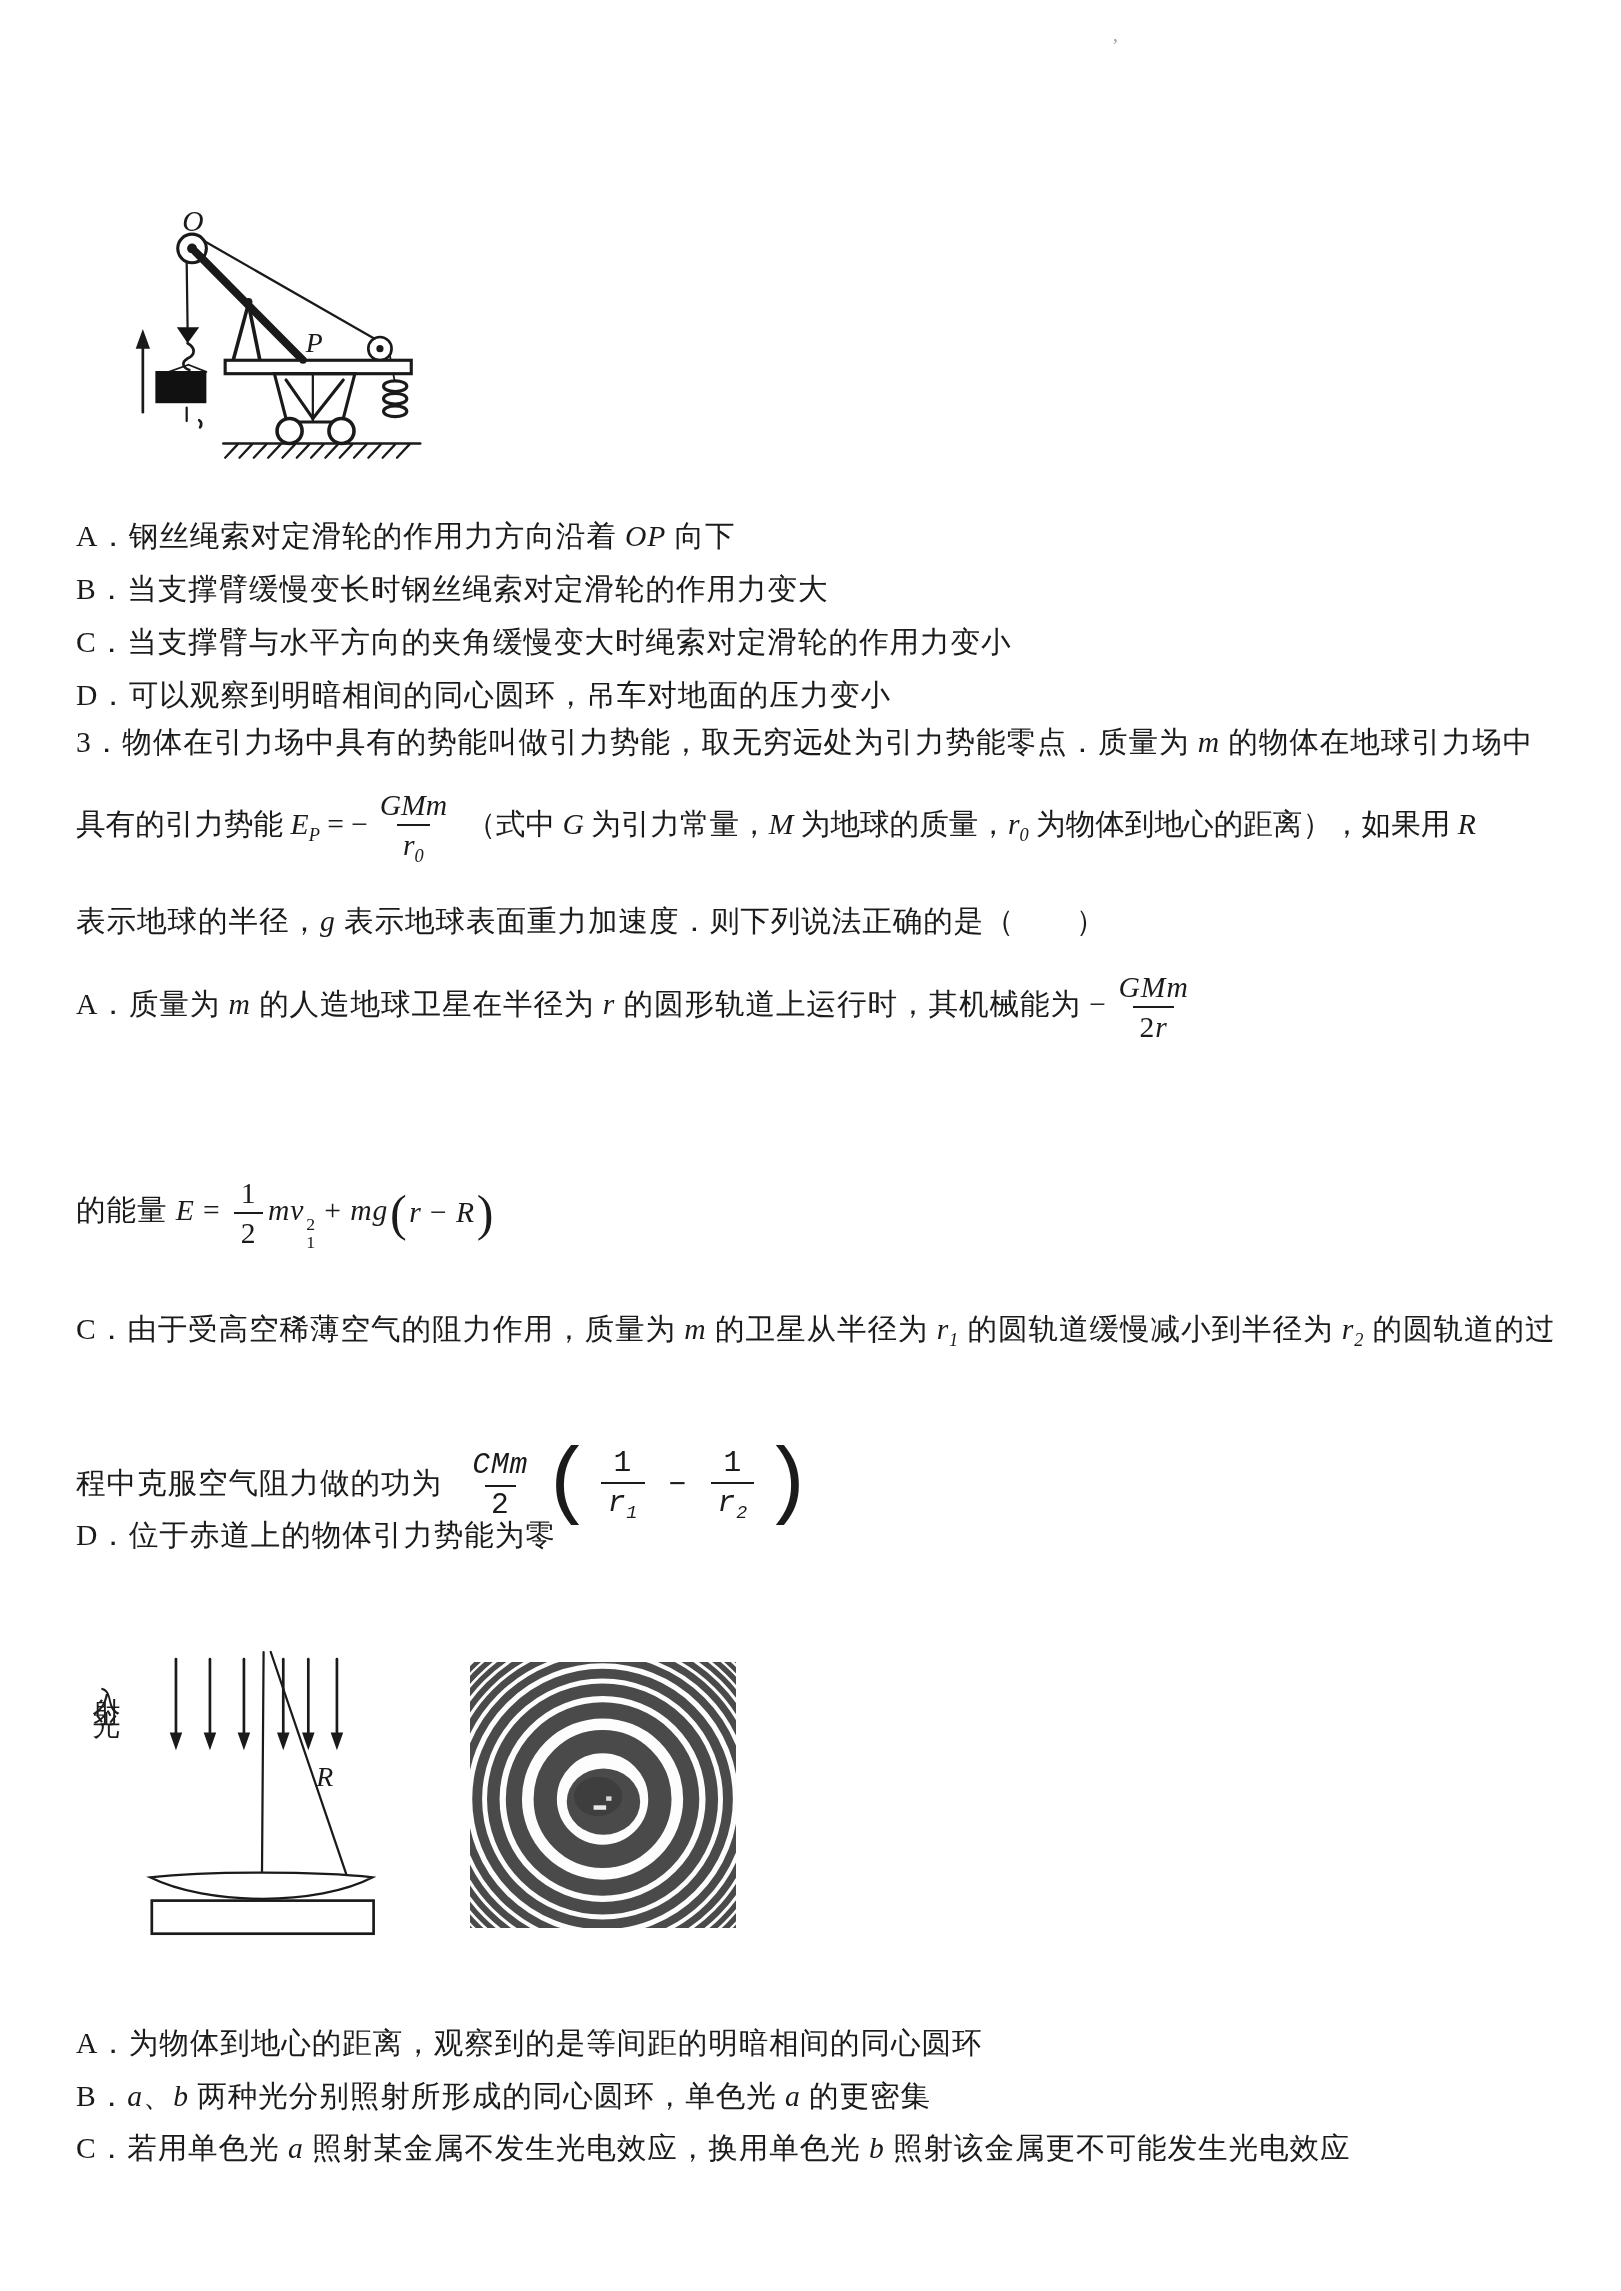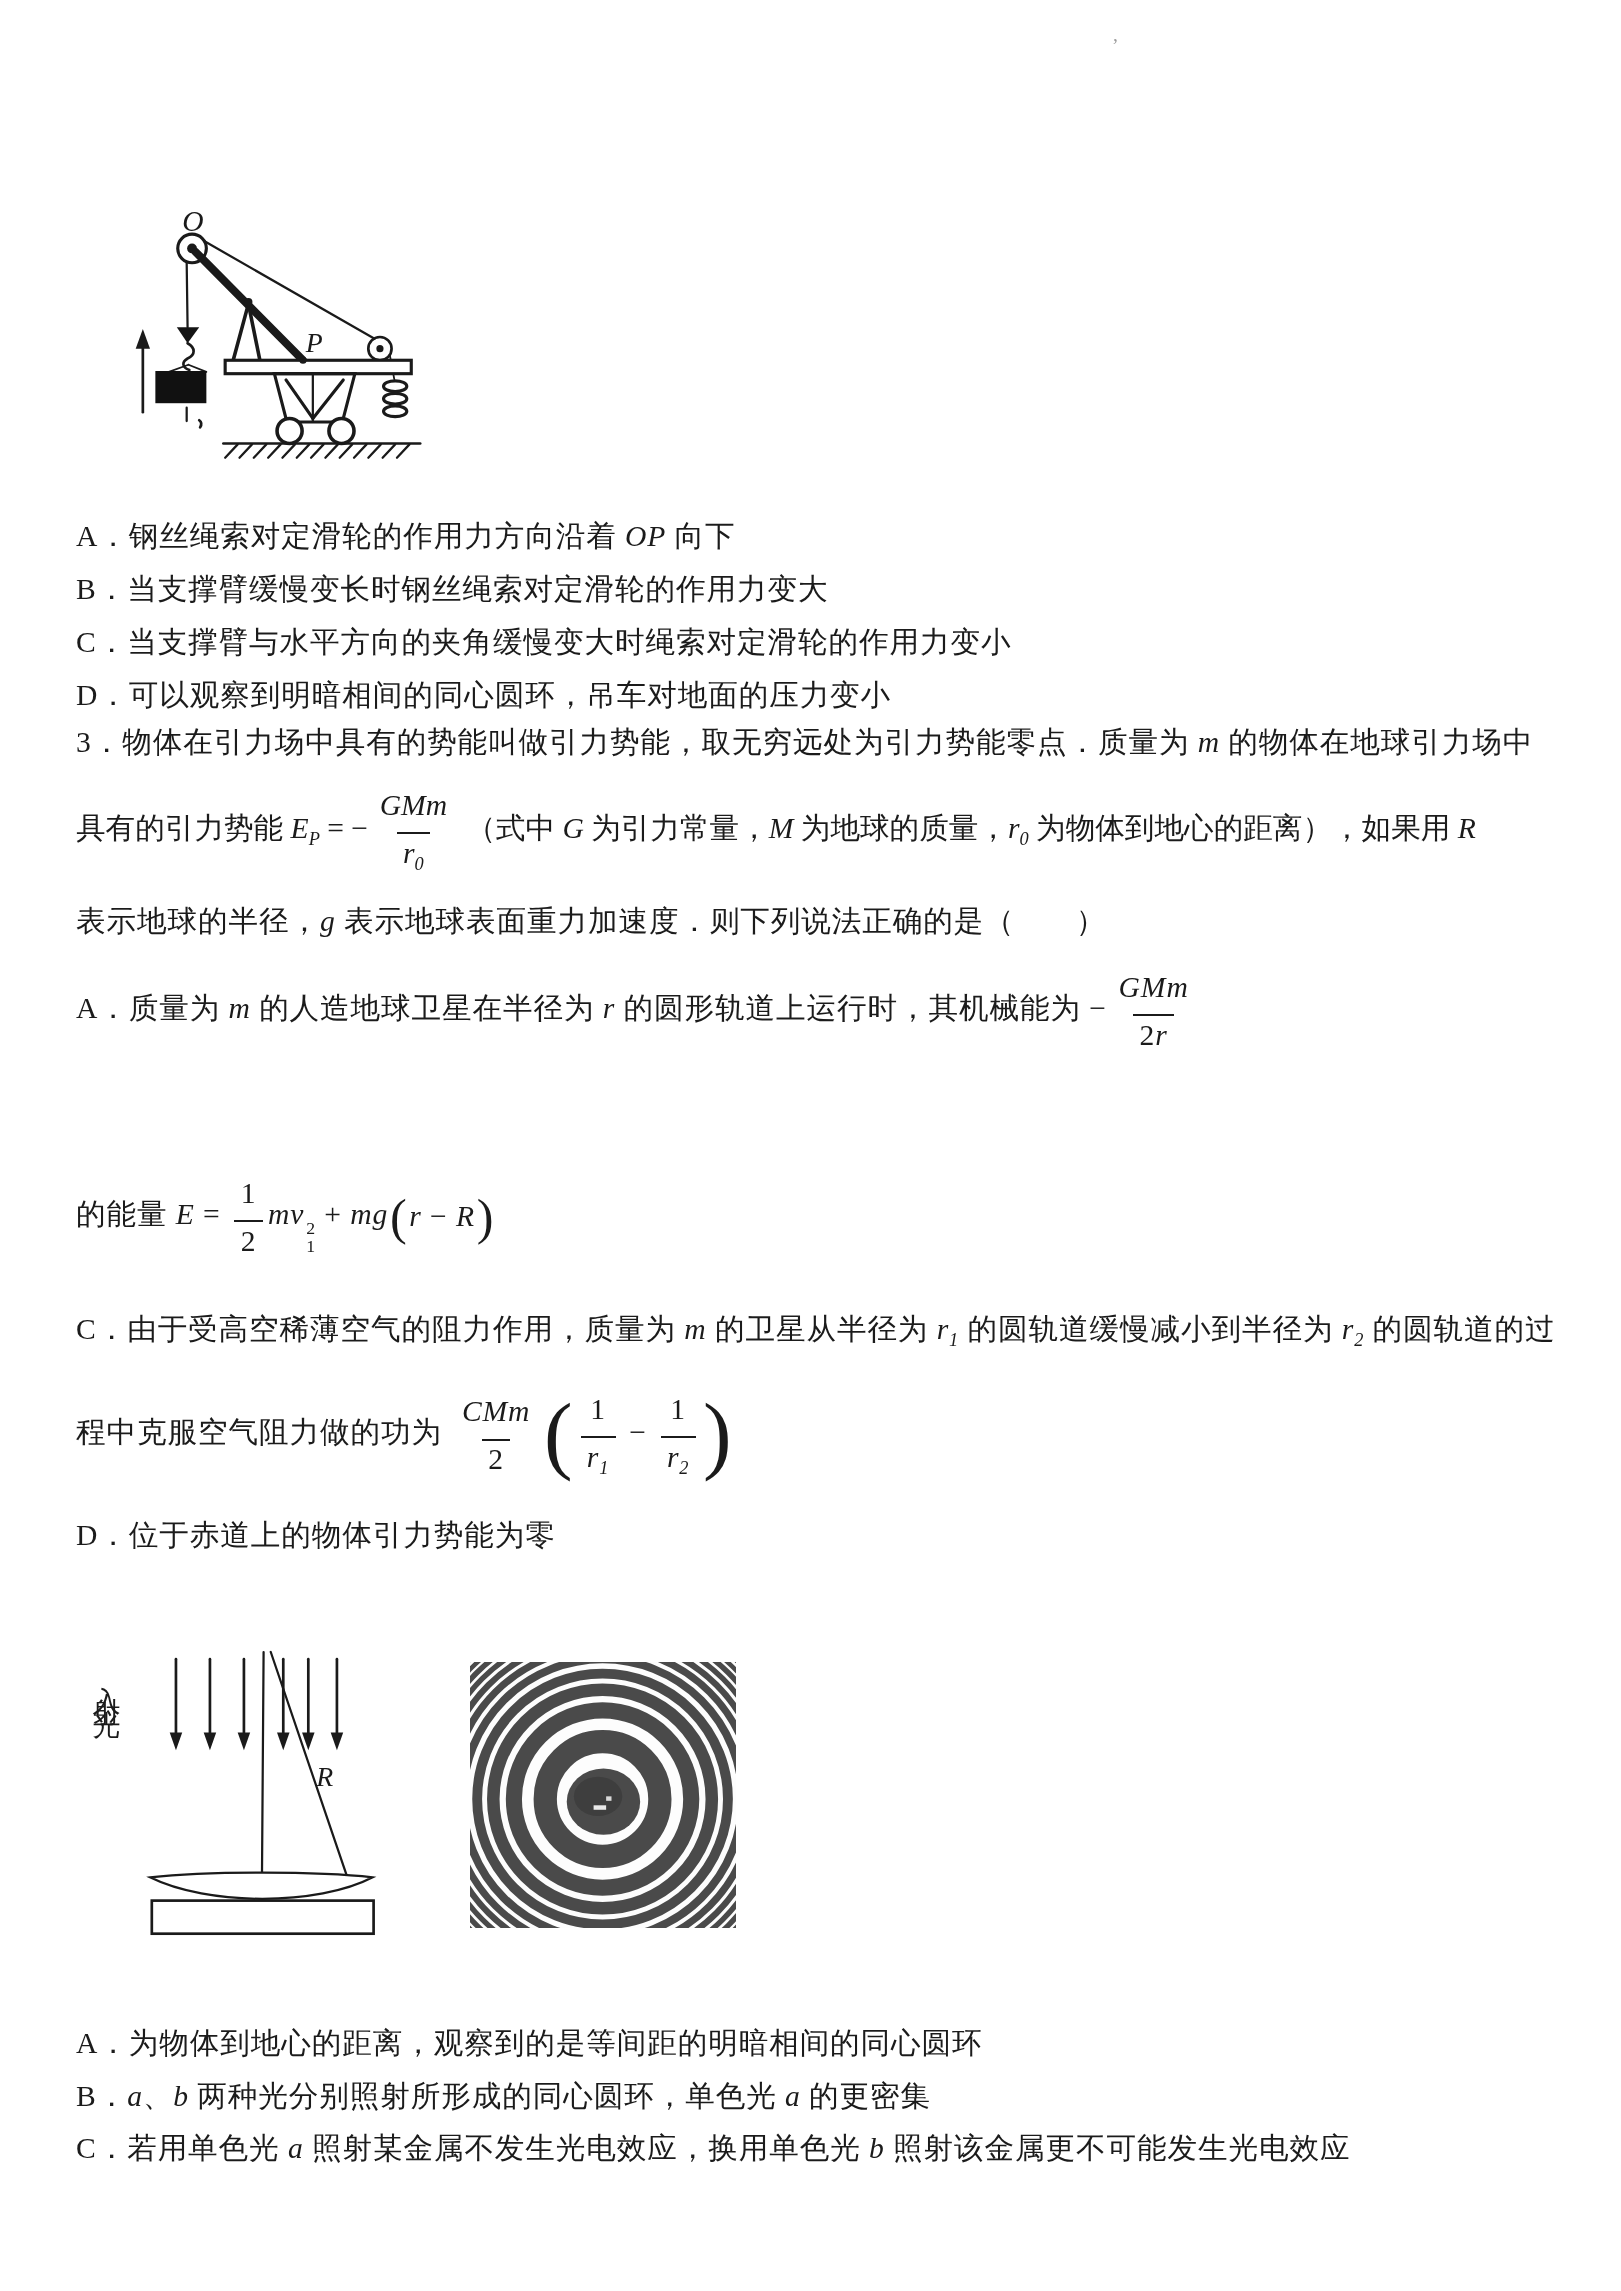--- a/index.html
+++ b/index.html
@@ -3,21 +3,21 @@
 <meta charset="utf-8">
 <style>
   *{margin:0;padding:0;box-sizing:border-box;}
   body{background:#d9d9d9;font-family:"Liberation Serif","DejaVu Serif",serif;}
   .page{position:relative;width:1621px;height:2292px;margin:0 auto;background:#ffffff;color:#1b1b1b;overflow:hidden;}
   .line{position:absolute;left:76px;font-size:29.6px;letter-spacing:0.9px;line-height:1.25;white-space:nowrap;margin-top:32px;}
   .fline{line-height:1.2;}
   .tight{letter-spacing:0;}
   .line i{font-style:italic;}
   .line sub{font-size:0.62em;}
-  .frac{display:inline-flex;flex-direction:column;align-items:center;vertical-align:middle;margin:0 5.4px;text-align:center;line-height:1.1;gap:8px;}
+  .frac{display:inline-flex;flex-direction:column;align-items:center;vertical-align:middle;margin:0 5.4px;text-align:center;line-height:1.1;}
   .frac>.num{display:block;padding:0 6.3px 2.7px;}
   .frac>.den{display:block;border-top:2.2px solid #1b1b1b;padding:2.7px 6.3px 0;}
   .paren{display:inline-flex;align-items:center;vertical-align:middle;}
   .pmark{font-size:1.7em;line-height:0.85;padding:0 1.8px;font-weight:400;}
   .paren.big>.pmark{font-size:2.9em;line-height:0.8;}
   .ss{display:inline-flex;flex-direction:column;align-items:flex-start;vertical-align:-0.55em;font-size:0.6em;line-height:1.05;margin-left:1.8px;}
   .vlabel{position:absolute;writing-mode:vertical-rl;text-orientation:upright;font-size:28px;letter-spacing:12.5px;color:#1b1b1b;}
   .stray{position:absolute;color:#9a9a9a;font-size:19.7px;}
   svg{position:absolute;overflow:visible;}
   svg text{font-family:"Liberation Serif","DejaVu Serif",serif;}
@@ -136,21 +136,21 @@
         <span class="den">2</span>
       </span><i>m</i><i>v</i><span class="ss">
         <span>2</span>
         <span>1</span>
       </span> + <i>mg</i><span class="paren">
         <span class="pmark">(</span>
         <span><i>r</i> − <i>R</i></span>
         <span class="pmark">)</span>
       </span></div>
   <div class="line" style="top:1279px;">C．由于受高空稀薄空气的阻力作用，质量为 <i>m</i> 的卫星从半径为 <i>r<sub>1</sub></i> 的圆轨道缓慢减小到半径为 <i>r<sub>2</sub></i> 的圆轨道的过</div>
-  <div class="line fline" style="top:1361px;">程中克服空气阻力做的功为 <span class="frac">
+  <div class="line fline" style="top:1415px;font-family:Liberation Mono, monospace;">程中克服空气阻力做的功为 <span class="frac">
         <span class="num"><i>CMm</i></span>
         <span class="den">2</span>
       </span><span class="paren big">
         <span class="pmark">(</span>
         <span><span class="frac">
             <span class="num">1</span>
             <span class="den"><i>r<sub>1</sub></i></span>
           </span> − <span class="frac">
             <span class="num">1</span>
             <span class="den"><i>r<sub>2</sub></i></span>

